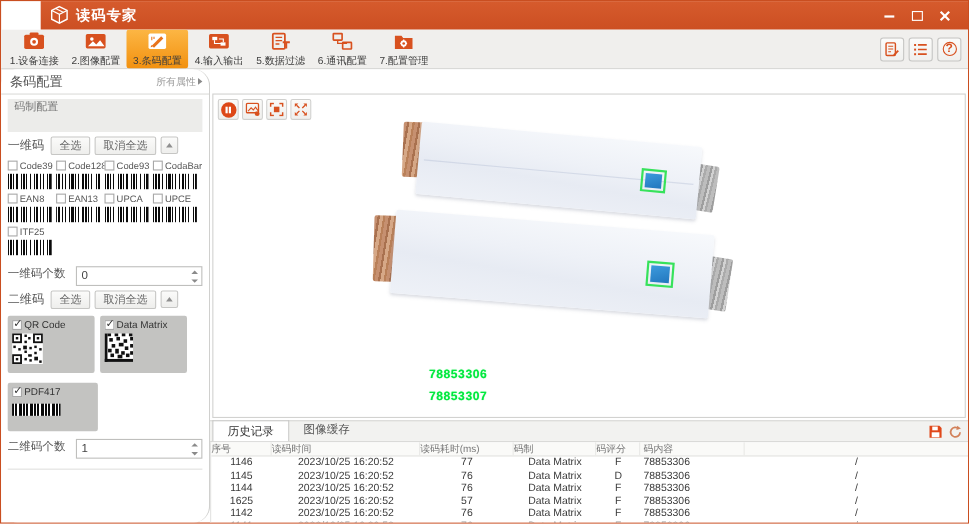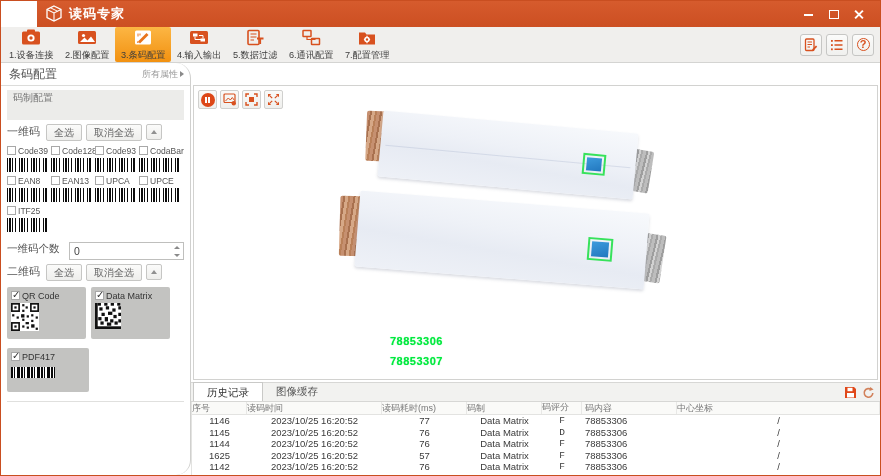--- a/index.html
+++ b/index.html
@@ -100,21 +100,21 @@
   .btab.active { background:#fff; border:1px solid #C9C9C7; border-bottom:none; color:#333; }
   .btab-icons { position:absolute; right:4px; top:2px; display:flex; gap:3px; align-items:center; }
   .sicon { width:15px; height:15px; display:flex; align-items:center; justify-content:center; cursor:pointer; }
 
   .table { position:absolute; top:20px; left:0; right:0; bottom:0; overflow:hidden; border-left:1px solid #E3E3E1; }
   .t-head { display:flex; height:13px; background:#FAFAF8; border-bottom:1px solid #E3E3E1; }
   .t-head span { font-size:9px; color:#777; text-align:left; line-height:13px; border-right:1px solid #E8E8E6; overflow:hidden; white-space:nowrap; }
   .t-row { display:flex; height:11.5px; }
   .t-row span { font-size:9.5px; color:#3A3A3A; text-align:center; line-height:11.5px; overflow:hidden; white-space:nowrap; }
   .c0{width:55px;flex:none;} .c1{width:135px;flex:none;} .c2{width:85px;flex:none;} .c3{width:75px;flex:none;}
-  .c4{width:40px;flex:none;font-family:Liberation Mono, monospace;} .c5{width:95px;flex:none; text-align:left !important; padding-left:3px;} .c6{flex:1;}
+  .c4{width:40px;flex:none;} .c5{width:95px;flex:none; text-align:left !important; padding-left:3px;} .c6{flex:1;}
 </style>
 </head>
 <body>
 
 <div class="window">
 
   <div class="titlebar">
     <svg width="18" height="18" viewBox="0 0 18 18">
       <path d="M9 1 L16 4.5 L16 12.5 L9 16 L2 12.5 L2 4.5 Z" fill="none" stroke="#fff" stroke-width="1.3"></path>
       <path d="M2 4.5 L9 8 L16 4.5 M9 8 L9 16" fill="none" stroke="#fff" stroke-width="1.1"></path>
@@ -407,20 +407,34 @@
         </div>
         <div class="tile tile-pdf">
           <div class="bc-check-row">
             <span class="checkbox checked"></span>
             <span class="bc-label">PDF417</span>
           </div>
           <div class="pdf-img"></div>
         </div>
       </div>
 
+      <div class="count-row">
+        <span class="count-label">二维码个数</span>
+        <div class="spin">
+          <span>1</span>
+          <span class="spin-btns">
+            <span>
+                <i class="tri-up-s"></i>
+              </span>
+            <span>
+                <i class="tri-dn-s"></i>
+              </span>
+          </span>
+        </div>
+      </div>
 
       <div class="lp-divider"></div>
     </div>
   </div>
 
   <div class="right-panel">
 
     <div class="viewer">
       <div class="vtoolbar">
         <div class="vt-btn">
@@ -494,21 +508,20 @@
         </span>
       </div>
       <div class="table">
         <div class="t-head">
           <span class="c0">序号</span>
           <span class="c1">读码时间</span>
           <span class="c2">读码耗时(ms)</span>
           <span class="c3">码制</span>
           <span class="c4">码评分</span>
           <span class="c5">码内容</span>
-          <span class="c6">中心坐标</span>
         </div>
         <div class="t-body">
 
             <div class="t-row">
               <span class="c0">1146</span>
               <span class="c1">2023/10/25 16:20:52</span>
               <span class="c2">77</span>
               <span class="c3">Data Matrix</span>
               <span class="c4">F</span>
               <span class="c5">78853306</span>

